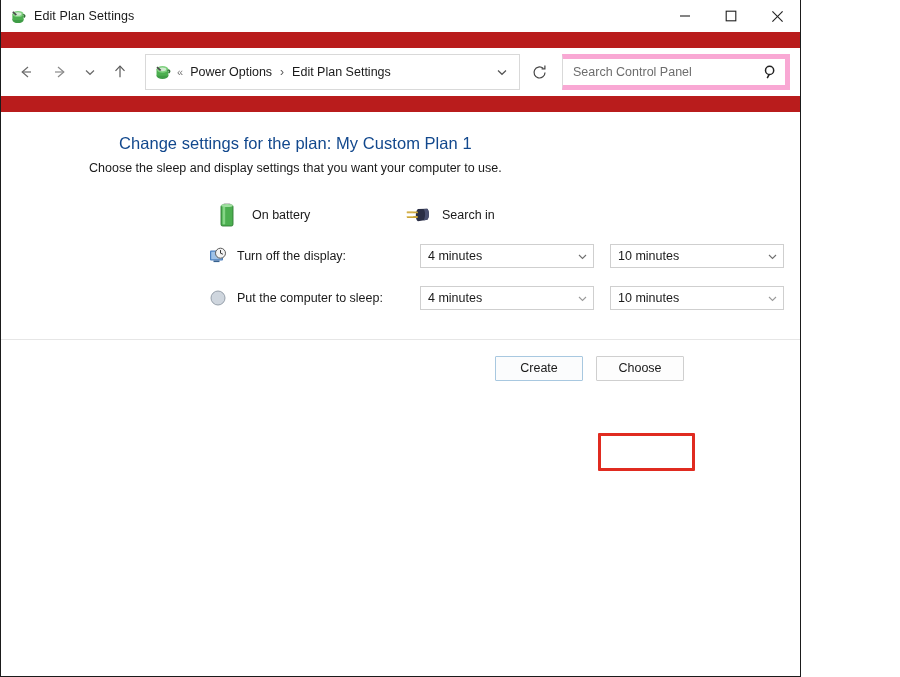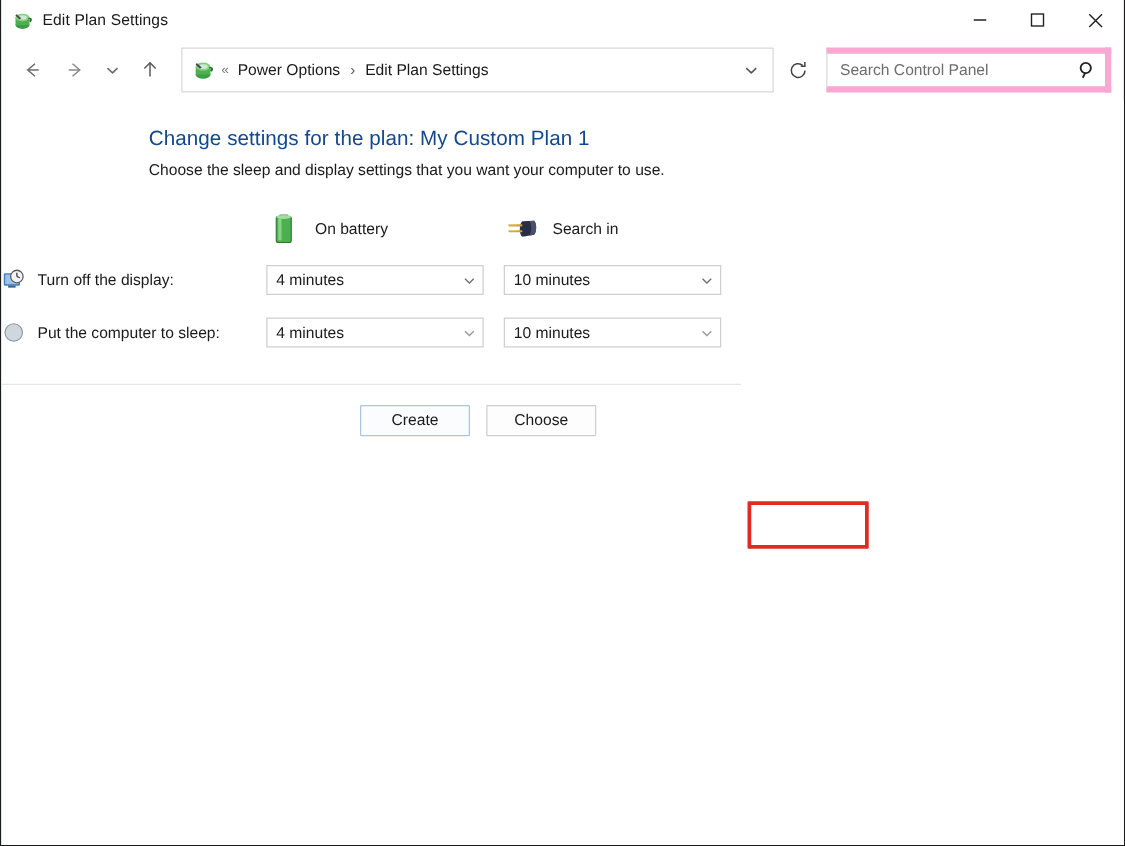--- a/index.html
+++ b/index.html
@@ -8,27 +8,28 @@
     width: 900px;
     height: 677px;
     background: #ffffff;
     font-family: "Liberation Sans", sans-serif;
     overflow: hidden;
   }
 
   .window {
     position: absolute;
     left: 0; top: 0;
-    width: 900px;
+    width: 801px;
     height: 677px;
-    background: #5eead4;
+    background: #b91c1c;
     border: 1px solid #1b1b1b;
     border-top: none;
     display: flex;
     flex-direction: column;
+    gap: 16px;
   }
 
   
   .titlebar {
     height: 32px;
     min-height: 32px;
     background: #ffffff;
     display: flex;
     align-items: center;
     position: relative;
@@ -165,38 +166,38 @@
     display: flex; align-items: center; justify-content: center;
     flex: none;
   }
 
   
   .content {
     flex: 1 1 auto;
     background: #ffffff;
     position: relative;
     display: flex;
-    flex-direction: row;
+    flex-direction: column;
   }
 
   .panel {
     padding: 22px 0 0 0;
   }
 
   .page-heading {
     font-size: 16.5px;
     color: #12488d;
     padding-left: 118px;
     letter-spacing: 0.05px;
     white-space: nowrap;
   }
   .page-sub {
     font-size: 12.5px;
     color: #1a1a1a;
-    padding-left: 118px;
+    padding-left: 88px;
     margin-top: 8px;
     white-space: nowrap;
   }
 
   
   .settings {
     margin-top: 20px;
   }
   .srow {
     display: flex;

